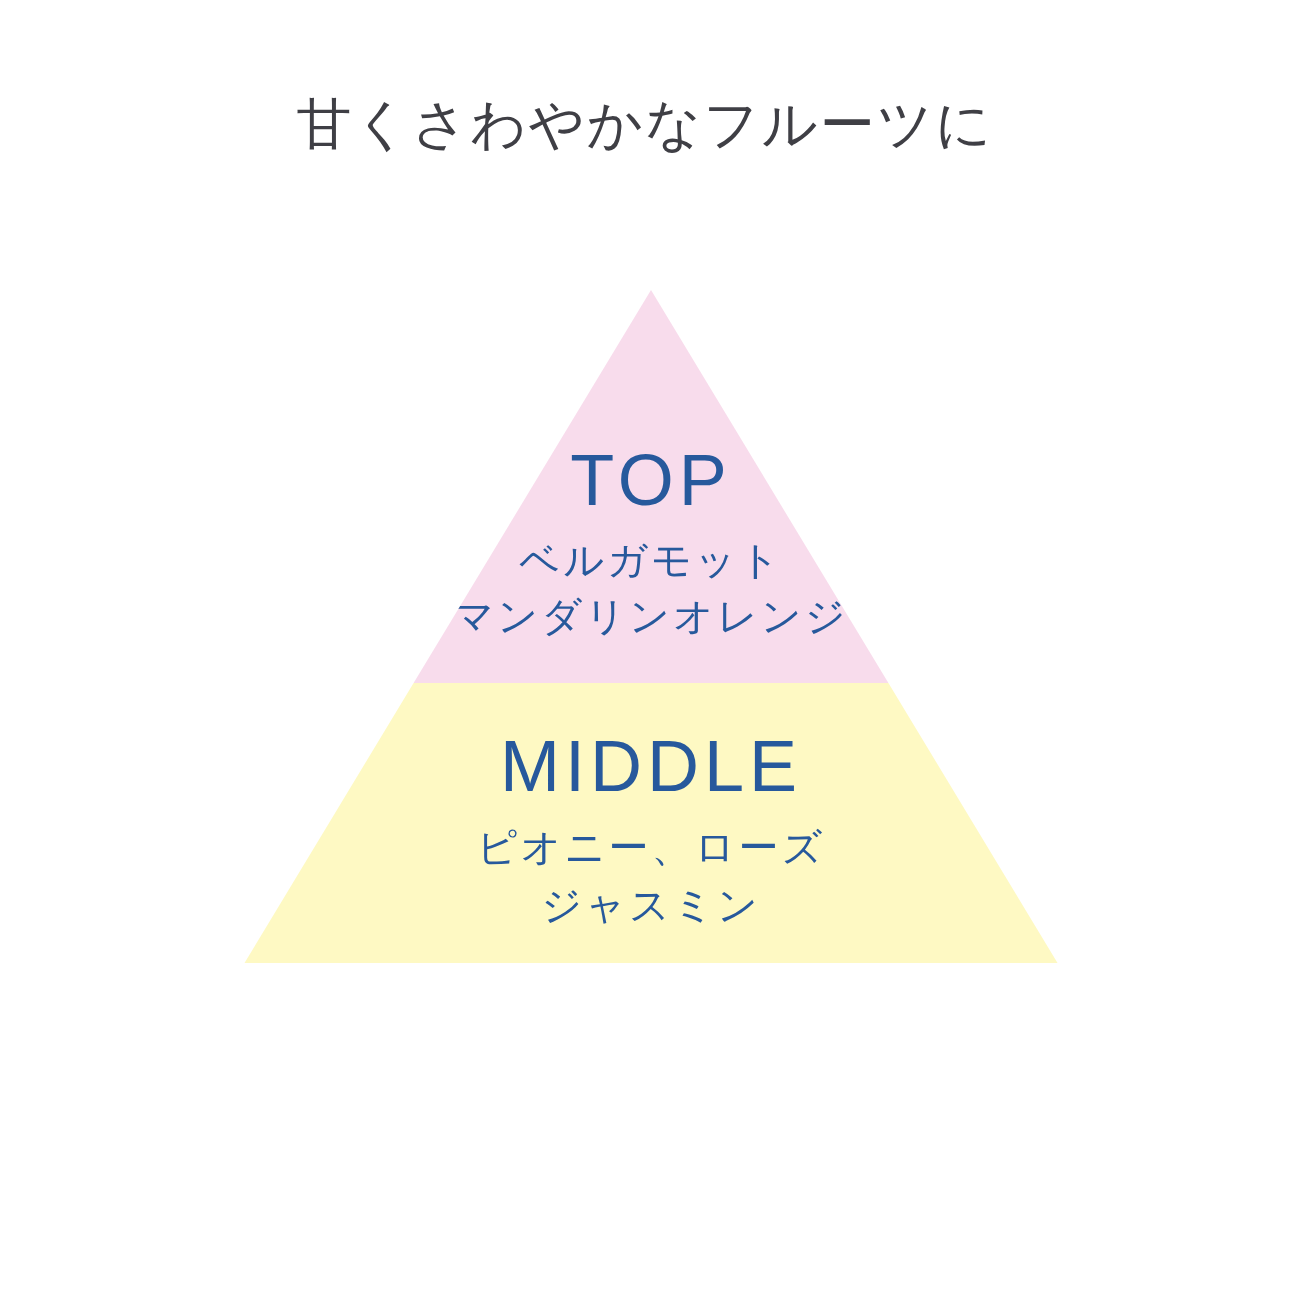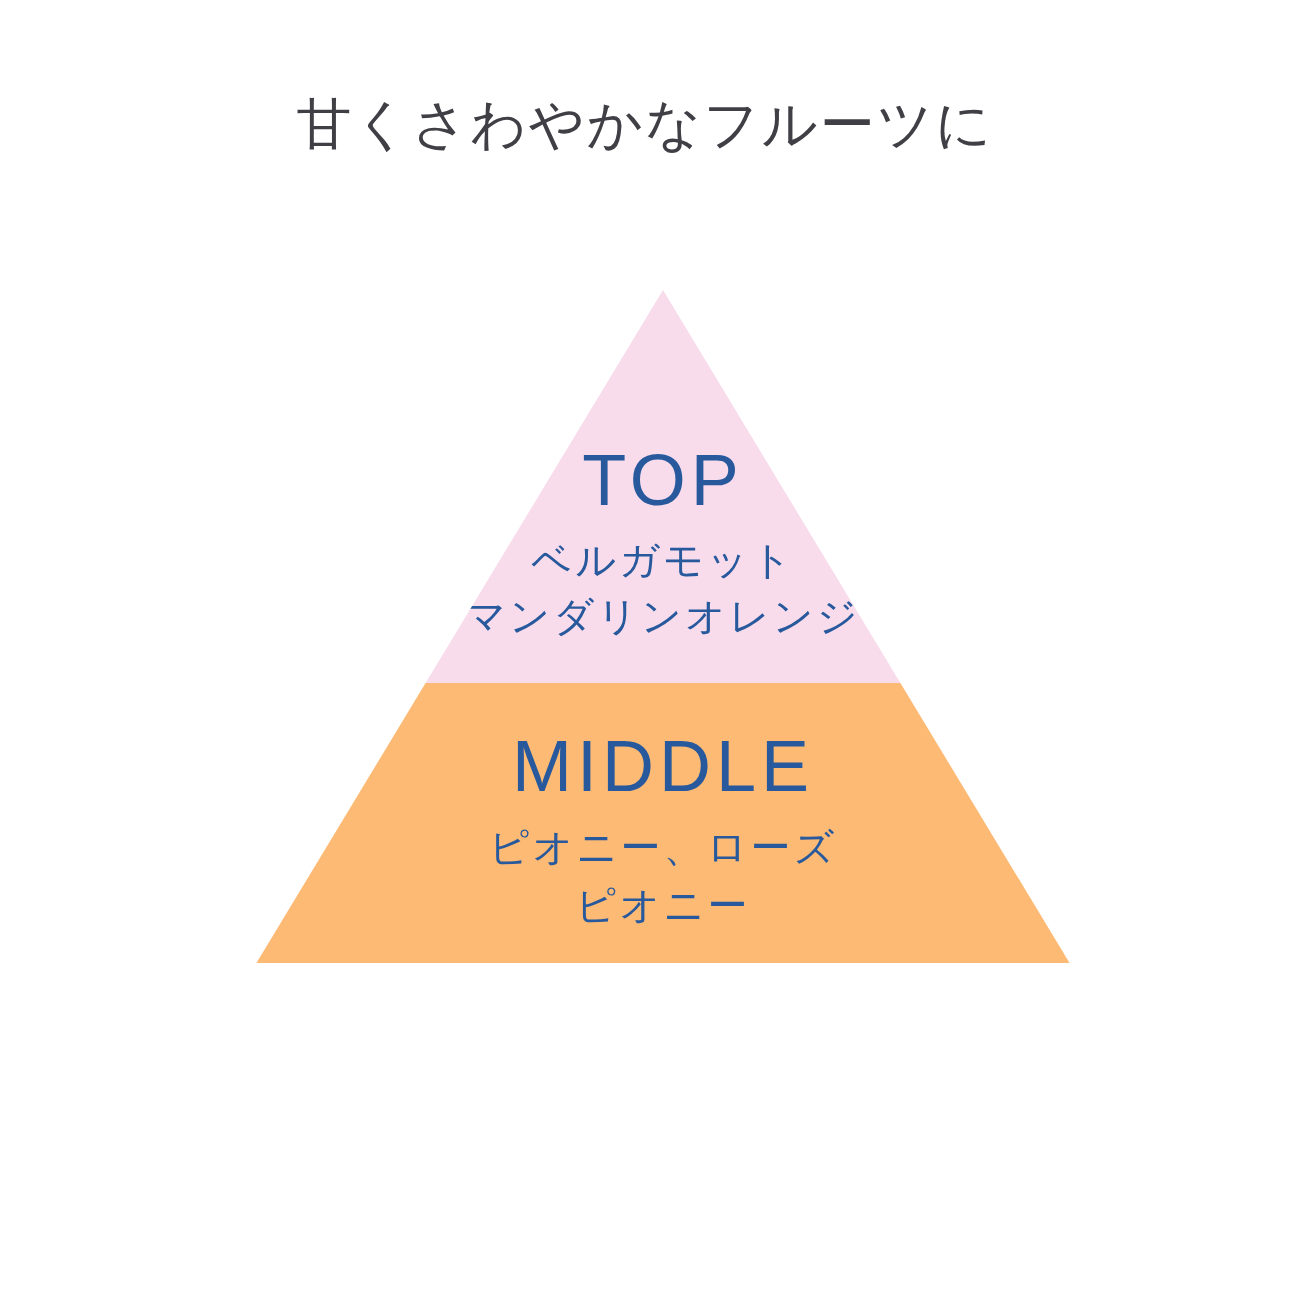--- a/index.html
+++ b/index.html
@@ -25,21 +25,21 @@
     text-align: center;
     font-size: 55px;
     line-height: 85px;
     font-weight: 500;
     letter-spacing: 2px;
   }
 
   
   .pyramid {
     position: absolute;
-    left: 100px;
+    left: 88px;
     top: 290px;
     width: 1126px;
     height: 932px;
     clip-path: polygon(50% 0%, 100% 100%, 0% 100%);
     -webkit-clip-path: polygon(50% 0%, 100% 100%, 0% 100%);
   }
   .layer {
     position: relative;
     width: 100%;
   }
@@ -87,22 +87,22 @@
   </div>
 
   <div class="pyramid">
 
     <div class="layer layer-top" style="background-color: rgb(248, 220, 236);">
       <div class="layer-text layer-label top-label" style="color: rgb(39, 89, 156);">TOP</div>
       <div class="layer-text layer-note top-note-1" style="color: rgb(39, 89, 156);">ベルガモット</div>
       <div class="layer-text layer-note top-note-2" style="color: rgb(39, 89, 156);">マンダリンオレンジ</div>
     </div>
 
-    <div class="layer layer-middle" style="background-color: #fdba74;">
+    <div class="layer layer-middle" style="background-color: #fef9c3;">
       <div class="layer-text layer-label middle-label" style="color: rgb(39, 89, 156);">MIDDLE</div>
       <div class="layer-text layer-note middle-note-1" style="color: rgb(39, 89, 156); text-align: center;">ピオニー、ローズ</div>
-      <div class="layer-text layer-note middle-note-2" style="color: rgb(39, 89, 156);">ピオニー</div>
+      <div class="layer-text layer-note middle-note-2" style="color: rgb(39, 89, 156);">ジャスミン</div>
     </div>
 
 
   </div>
 
 </div>
 
 </body></html>

